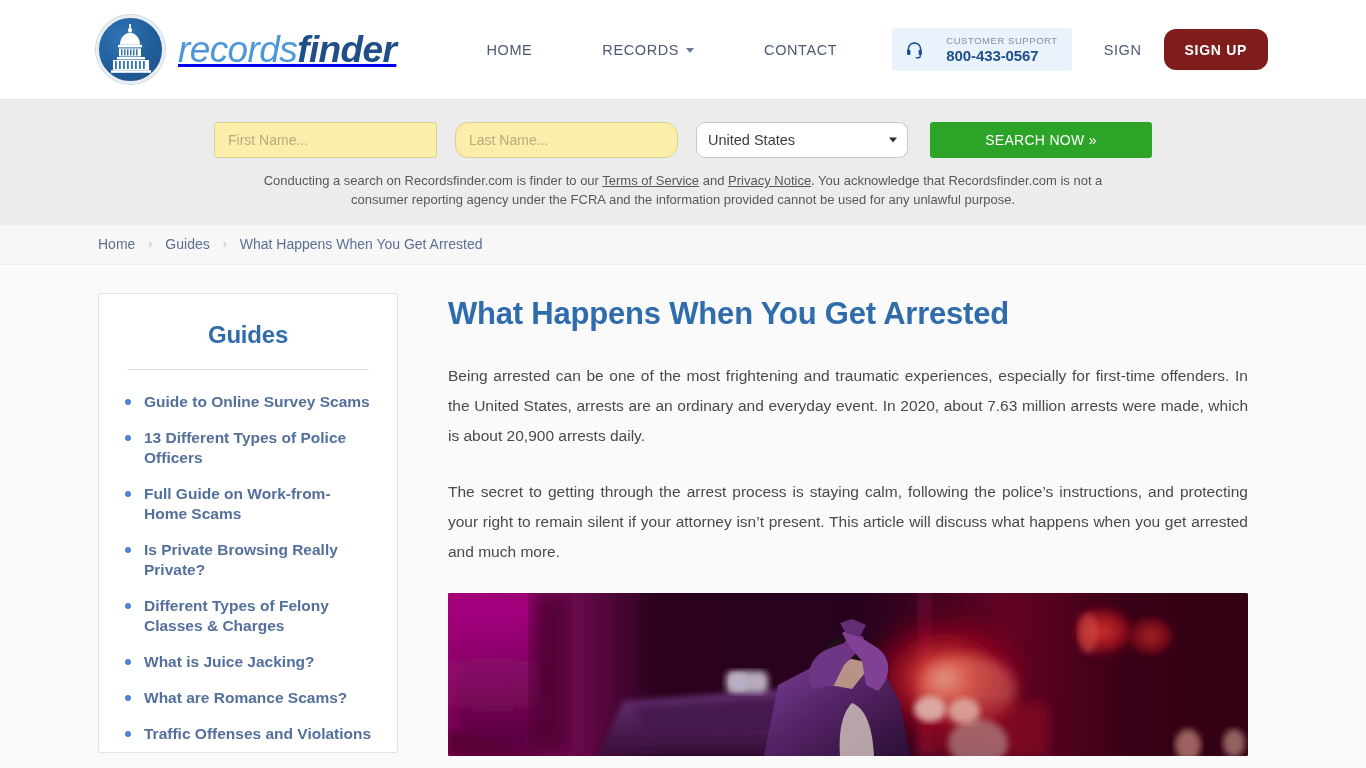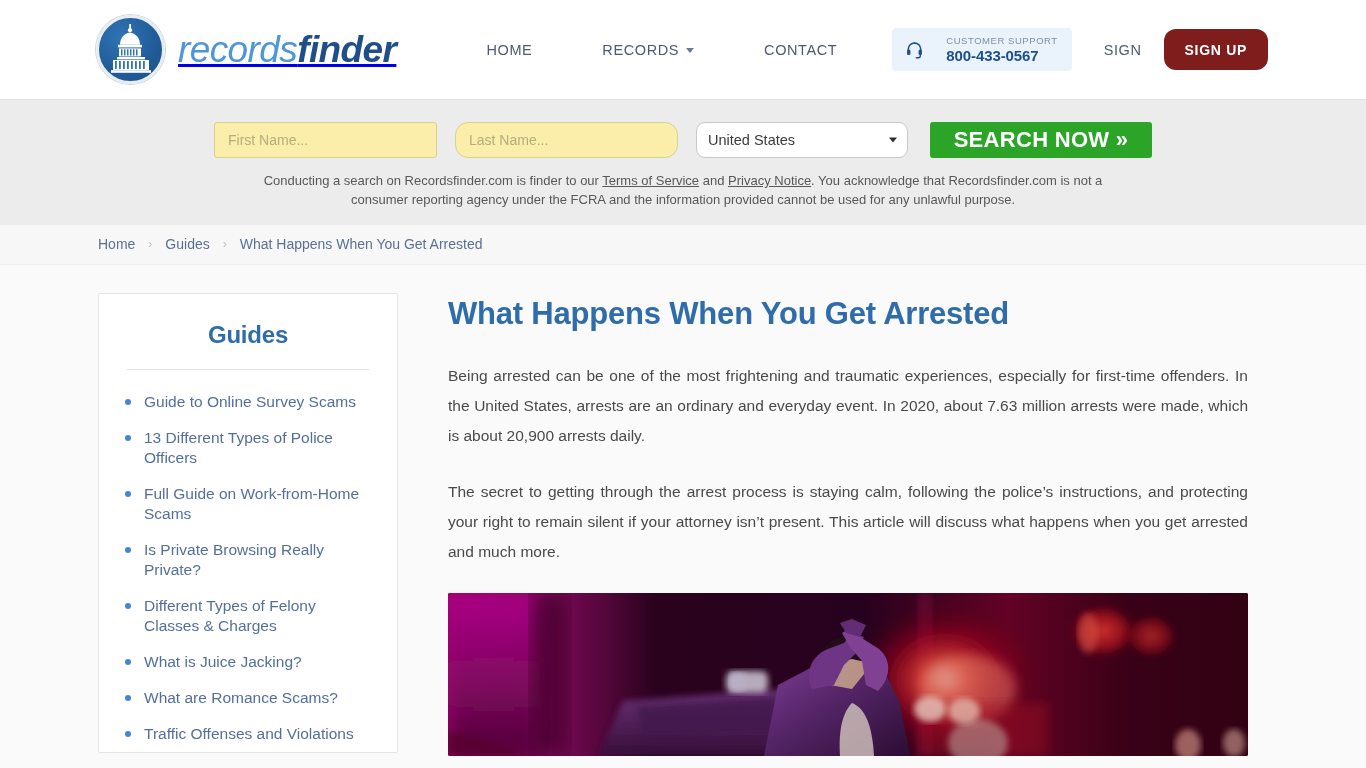--- a/index.html
+++ b/index.html
@@ -168,22 +168,22 @@
     pointer-events: none;
   }
   .search-btn {
     margin-left: 10px;
     width: 222px;
     height: 36px;
     background: #2ba428;
     border: none;
     border-radius: 3px;
     color: #ffffff;
-    font-size: 22px;
-    font-weight: 700;
+    font-size: 14px;
+    font-weight: 400;
     letter-spacing: 0.3px;
     cursor: pointer;
     font-family: "Liberation Sans", sans-serif;
   }
   .disclaimer {
     margin: 14px auto 0;
     width: 840px;
     text-align: center;
     font-size: 13px;
     line-height: 18.5px;
@@ -241,20 +241,21 @@
     height: 1px;
     background: #e3e3e3;
     margin: 0 4px 22px;
   }
   .guide-list { list-style: none; margin: 0; padding: 0; }
   .guide-item {
     position: relative;
     padding-left: 21px;
     margin-bottom: 16px;
     line-height: 20px;
+    font-weight: bold;
   }
   .guide-item .dot {
     position: absolute;
     left: 2px; top: 7px;
     width: 6px; height: 6px;
     border-radius: 50%;
     background: #4584d4;
   }
   .guide-link {
     font-size: 15.5px;

